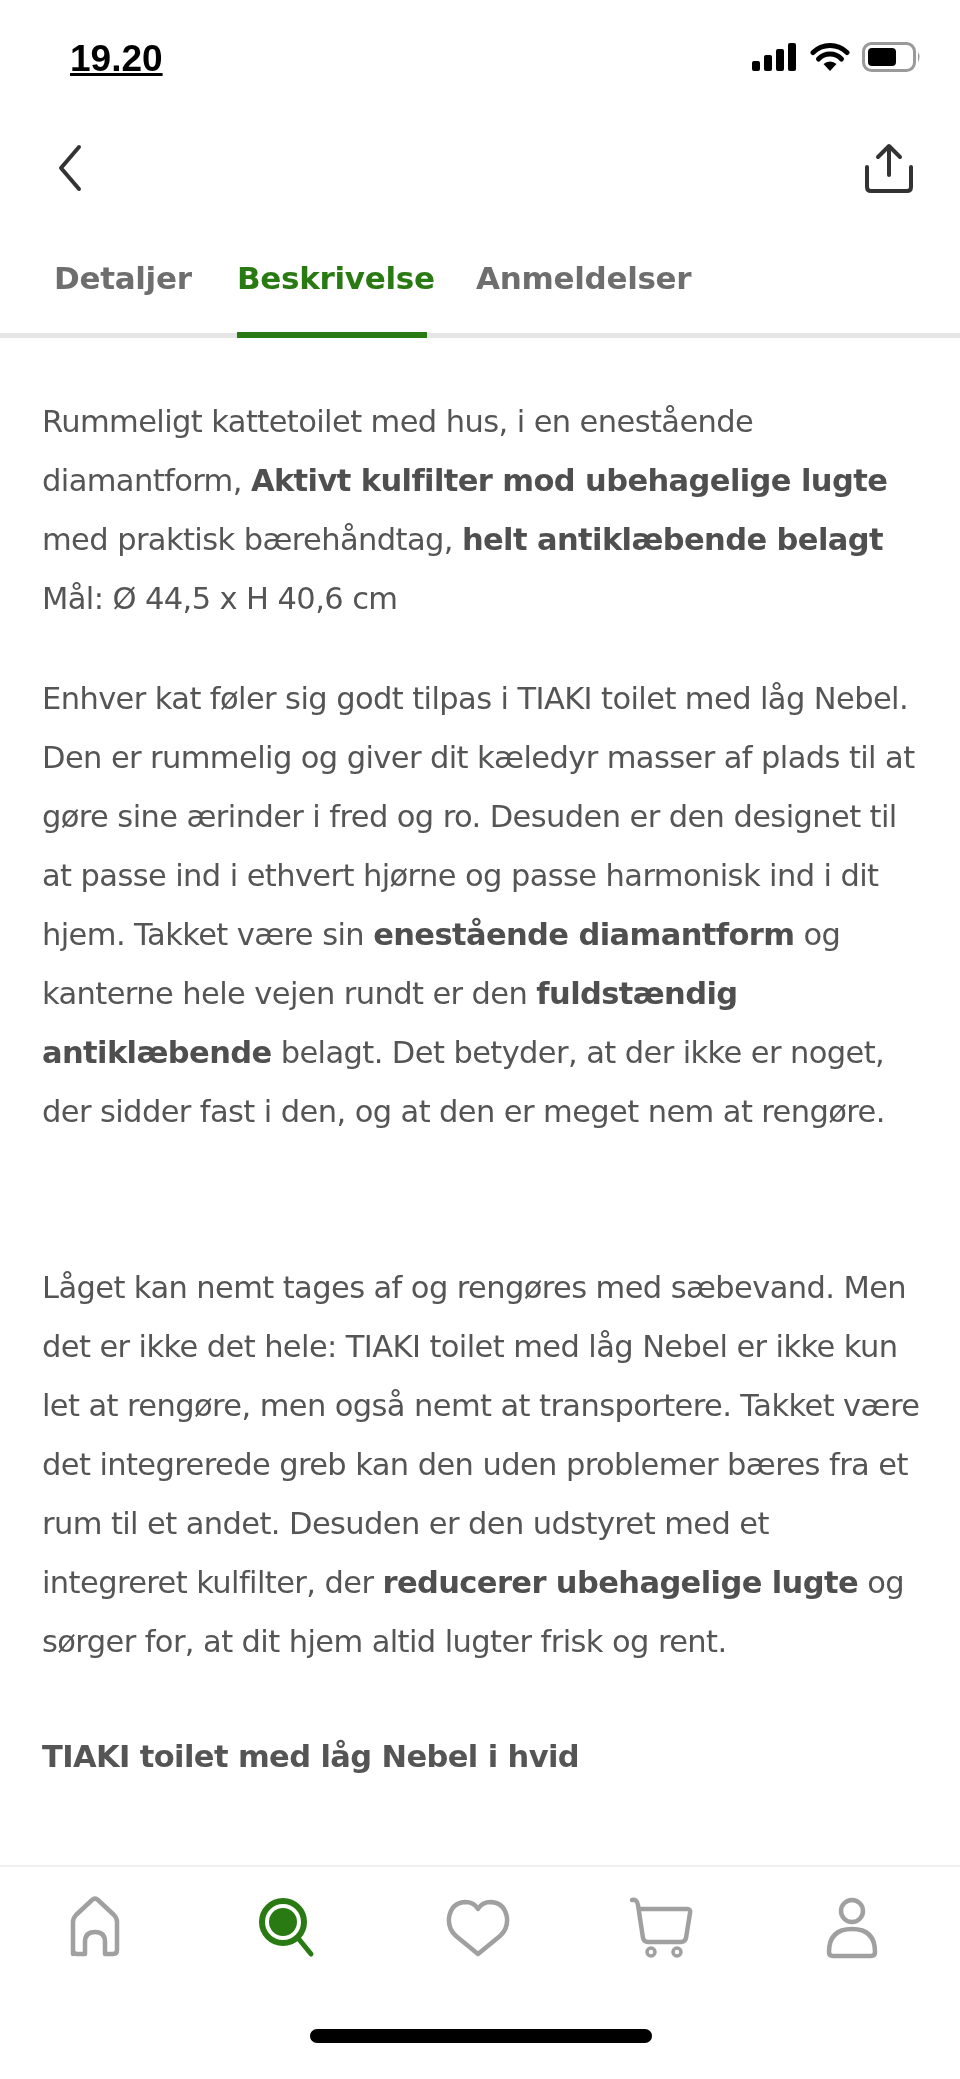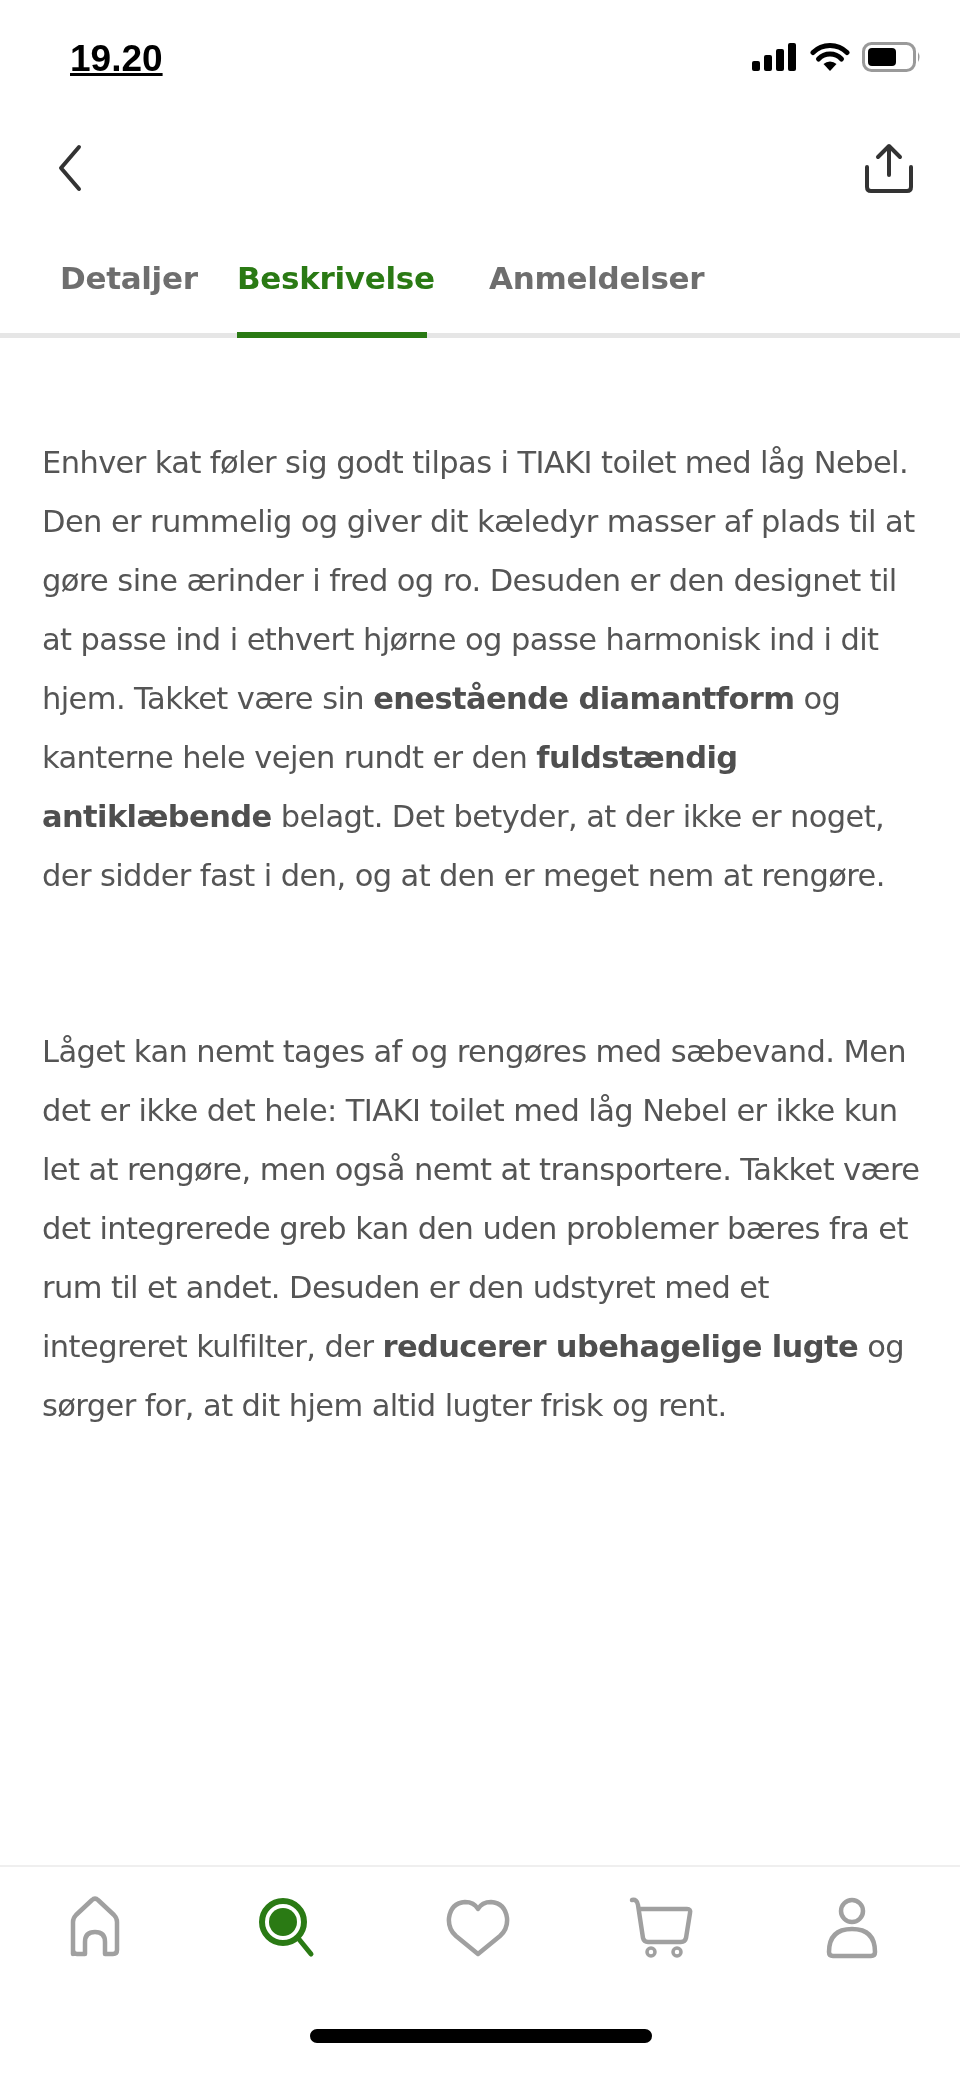--- a/index.html
+++ b/index.html
@@ -69,30 +69,32 @@
     <span>
       <svg width="52" height="52" viewBox="0 0 52 52">
         <path d="M26 32 L26 4 M15 14 L26 3 L37 14" stroke="#333" stroke-width="4" fill="none" stroke-linecap="round" stroke-linejoin="round"></path>
         <path d="M4 24 L4 44 Q4 48 8 48 L44 48 Q48 48 48 44 L48 24" stroke="#333" stroke-width="4" fill="none" stroke-linecap="round" stroke-linejoin="round"></path>
       </svg>
     </span>
   </div>
 </div>
 
 <div class="tabs">
-  <span class="tab" style="left:60px;">Detaljer</span>
+  <span class="tab" style="left:54px;">Detaljer</span>
   <span class="tab active" style="left:237px;text-align:right;">Beskrivelse</span>
-  <span class="tab" style="left:489px;">Anmeldelser</span>
+  <span class="tab" style="left:476px;">Anmeldelser</span>
   <div class="tab-track"></div>
   <div class="tab-indicator"></div>
 </div>
 
 <div class="content">
+  <p class="p1"><span>Rummeligt kattetoilet med hus, i en enestående diamantform, </span><b>Aktivt kulfilter mod ubehagelige lugte</b><span> med praktisk bærehåndtag, </span><b>helt antiklæbende belagt</b><span>  Mål: Ø 44,5 x H 40,6 cm</span></p>
   <p class="p2"><span>Enhver kat føler sig godt tilpas i TIAKI toilet med låg Nebel. Den er rummelig og giver dit kæledyr masser af plads til at gøre sine ærinder i fred og ro. Desuden er den designet til at passe ind i ethvert hjørne og passe harmonisk ind i dit hjem. Takket være sin </span><b>enestående diamantform</b><span> og kanterne hele vejen rundt er den </span><b>fuldstændig antiklæbende</b><span> belagt. Det betyder, at der ikke er noget, der sidder fast i den, og at den er meget nem at rengøre.</span></p>
   <p class="p3"><span>Låget kan nemt tages af og rengøres med sæbevand. Men det er ikke det hele: TIAKI toilet med låg Nebel er ikke kun let at rengøre, men også nemt at transportere. Takket være det integrerede greb kan den uden problemer bæres fra et rum til et andet. Desuden er den udstyret med et integreret kulfilter, der </span><b>reducerer ubehagelige lugte</b><span> og sørger for, at dit hjem altid lugter frisk og rent.</span></p>
+  <p class="p4">TIAKI toilet med låg Nebel i hvid</p>
 </div>
 
 <div class="bottom-nav">
   <div class="nav-item" style="left:55px;">
     <span>
       <svg width="60" height="64" viewBox="0 0 60 64">
         <path d="M8 58 L8 26 Q8 22 11 19 L27 4 Q30 1 33 4 L49 19 Q52 22 52 26 L52 54 Q52 58 48 58 L40 58 L40 46 Q40 36 30 36 Q20 36 20 46 L20 58 L12 58 Q8 58 8 54 Z" stroke="#a0a0a0" stroke-width="4.5" fill="none" stroke-linejoin="round"></path>
       </svg>
     </span>
   </div>

